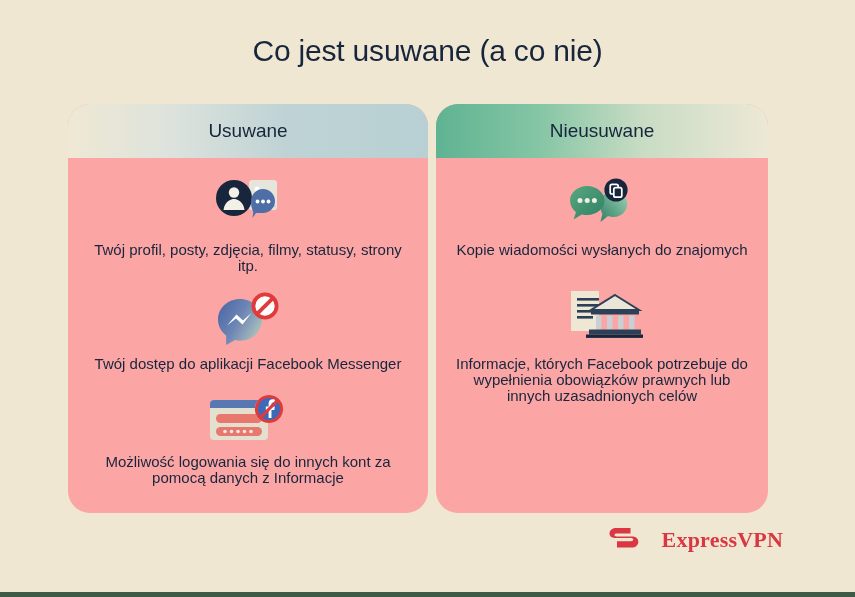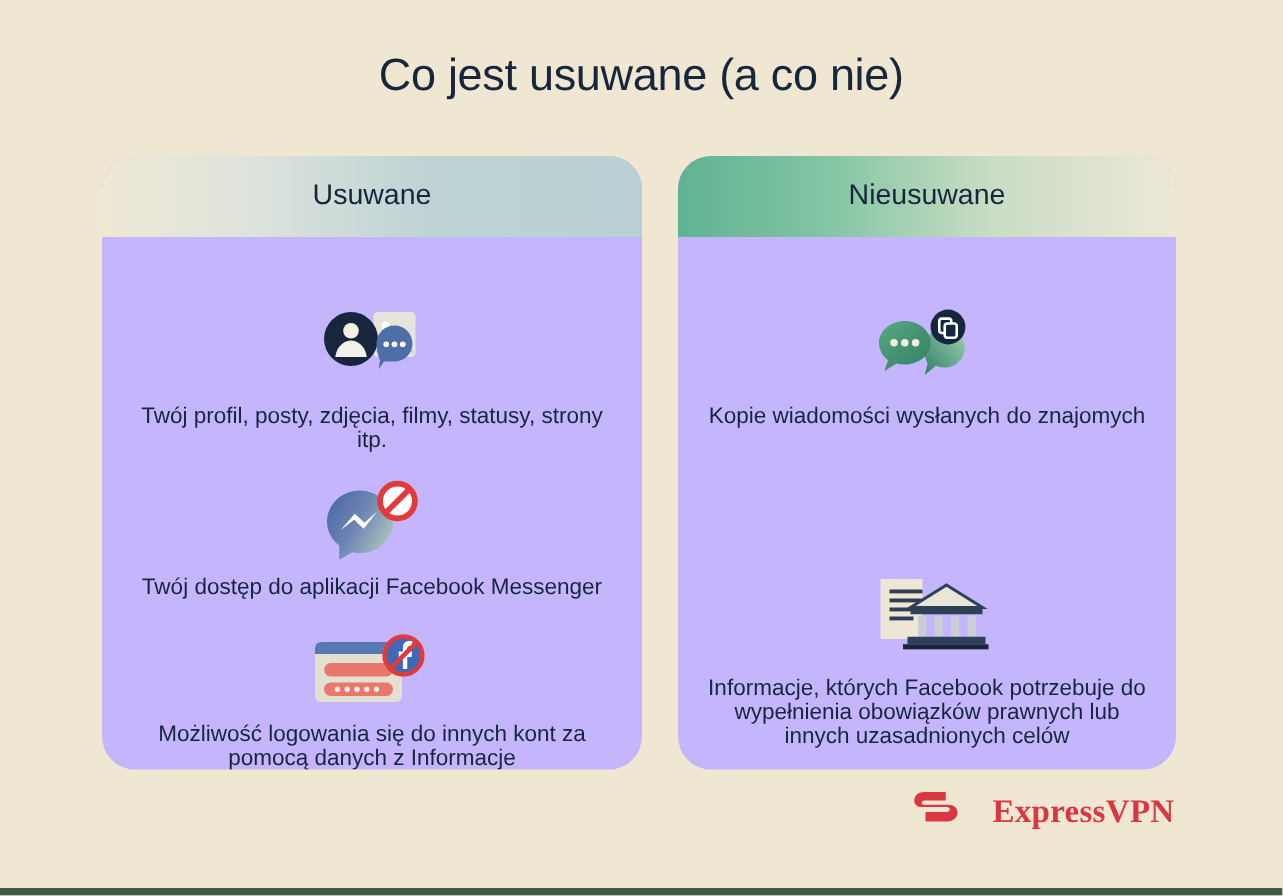--- a/index.html
+++ b/index.html
@@ -24,27 +24,26 @@
     letter-spacing:-0.2px;
     color:#17263C;
   }
 
   
   .card {
     position:absolute;
     top:104px;
     border-radius:22px;
     overflow:hidden;
-    background:#c4b5fd;
+    background:#fca5a5;
     display:flex;
     flex-direction:column;
-    gap:28px;
   }
   #card-removed   { left:68px;  width:360px; height:409px; }
-  #card-kept      { left:452px; width:332px; height:409px; }
+  #card-kept      { left:436px; width:332px; height:409px; }
 
   .card-header {
     height:54px;
     display:flex;
     align-items:center;
     justify-content:center;
     font-size:19px;
     color:#17263C;
     flex:0 0 auto;
   }
@@ -56,21 +55,21 @@
   }
 
   .card-body {
     flex:1 1 auto;
     padding:16px 14px 14px;
     display:flex;
     flex-direction:column;
     align-items:center;
   }
   #card-removed .card-body { justify-content:flex-start; }
-  #card-kept   .card-body { justify-content:space-between; }
+  #card-kept   .card-body { justify-content:flex-start; }
 
   .item {
     width:100%;
     display:flex;
     flex-direction:column;
     align-items:center;
   }
   .item-caption {
     text-align:center;
     font-size:15px;

